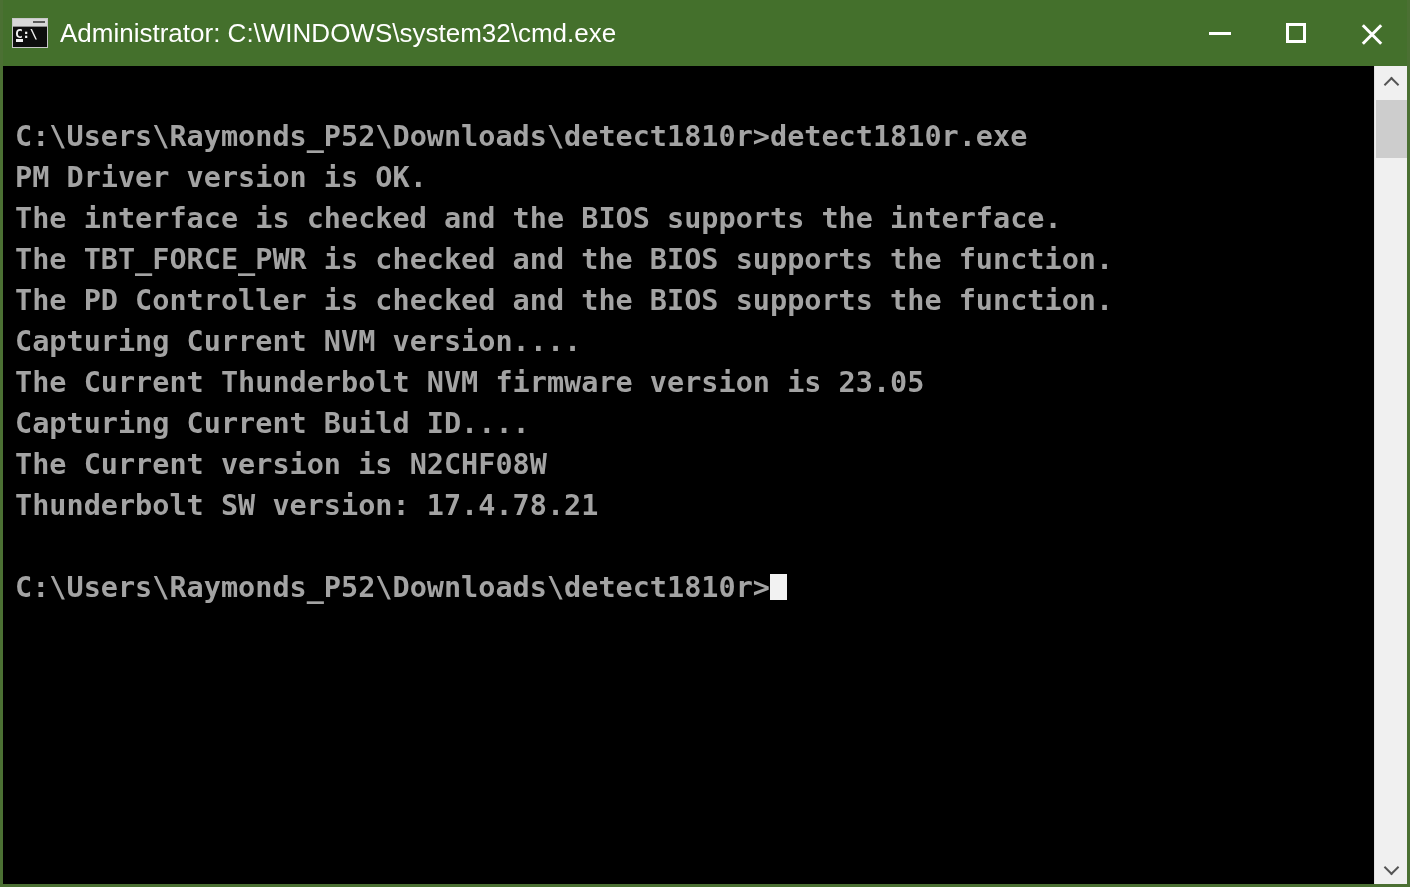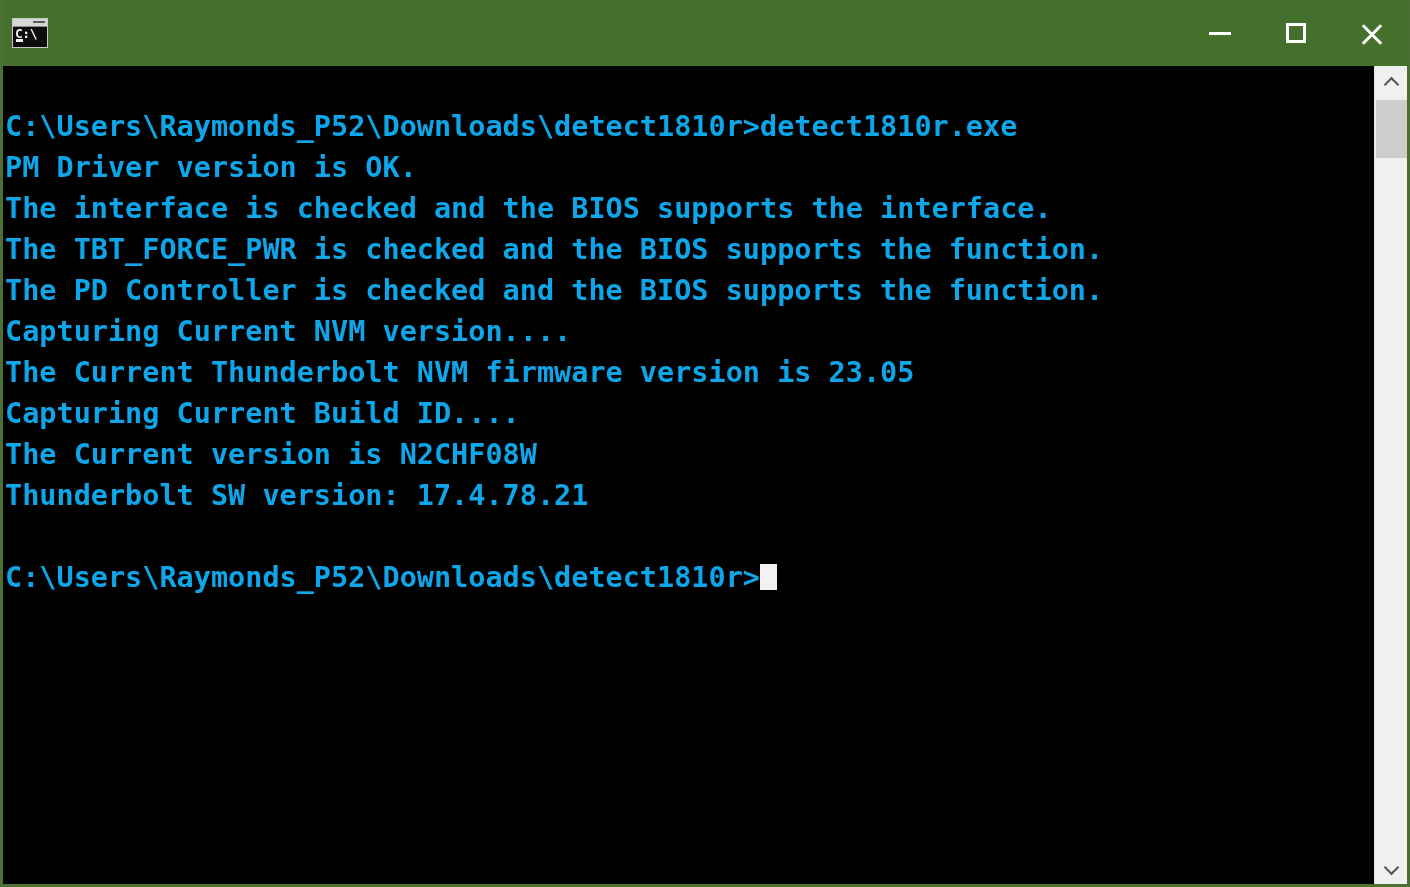--- a/index.html
+++ b/index.html
@@ -162,23 +162,23 @@
     right: 33px;
     bottom: 0;
     background: #000000;
     overflow: hidden;
   }
 
   #console-text {
     position: absolute;
     top: 38px;
     left: 0px;
-    margin: 2px;
+    margin: 12px;
     padding: 0;
-    color: #0ea5e9;
+    color: #a3a3a3;
     font-family: "DejaVu Sans Mono", "Liberation Mono", monospace;
     font-size: 28.5px;
     font-weight: bold;
     line-height: 41px;
     white-space: pre;
     letter-spacing: 0px;
   }
   .line {
     height: 41px;
     white-space: pre;
@@ -262,20 +262,21 @@
 
 <div id="window">
 
   <div id="titlebar">
     <div id="titlebar-left">
       <div class="cmd-icon">
         <div class="icon-bar"></div>
         <div class="icon-text">C:\</div>
         <div class="icon-cursor"></div>
       </div>
+      <div id="titlebar-title">Administrator: C:\WINDOWS\system32\cmd.exe</div>
     </div>
 
     <div id="titlebar-controls">
       <div class="win-btn extra" title="Minimize">
         <span class="glyph-min"></span>
       </div>
       <div class="win-btn extra" title="Maximize">
         <span class="glyph-max"></span>
       </div>
       <div class="win-btn extra" title="Close">

